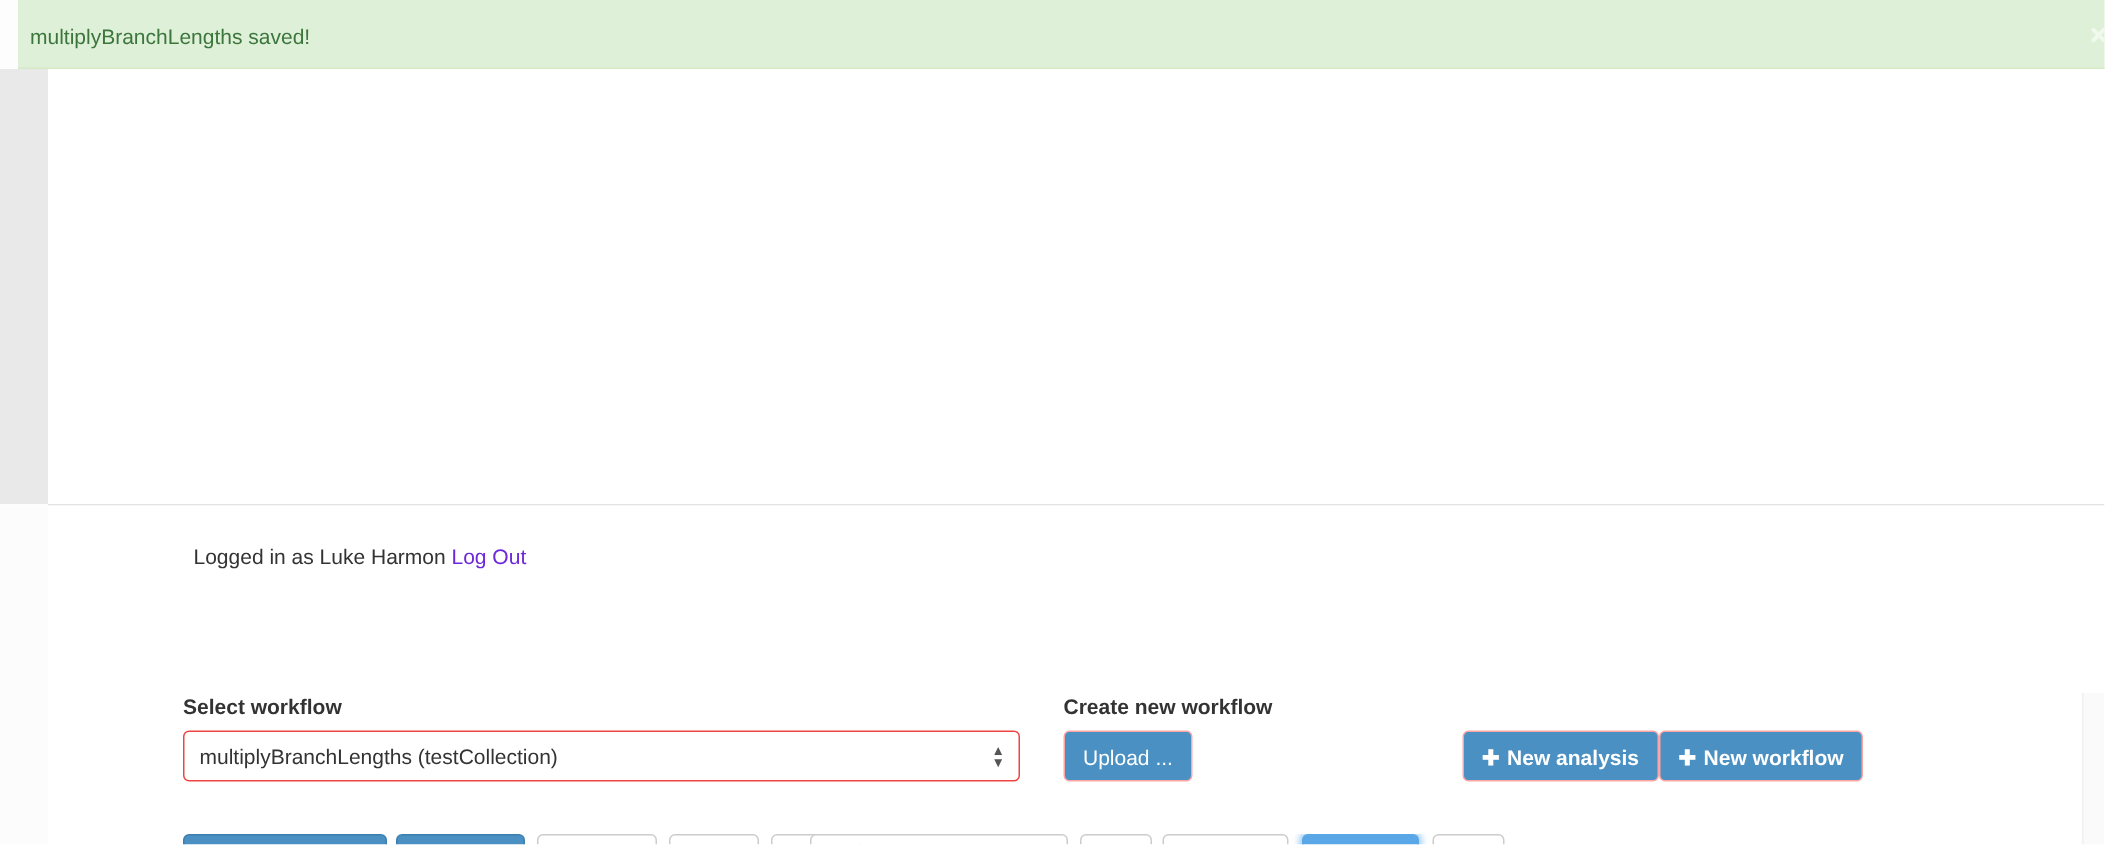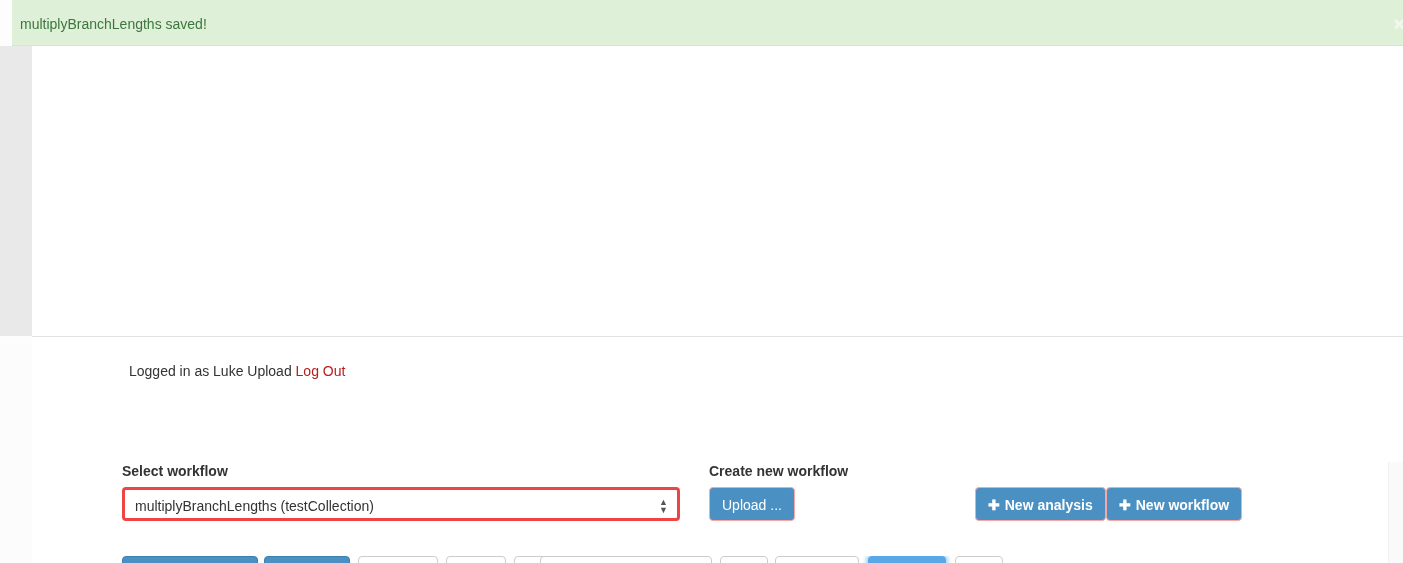--- a/index.html
+++ b/index.html
@@ -130,21 +130,21 @@
   .logged-in-row {
     position: absolute;
     left: 129px;
     top: 25px;
     font-size: 14px;
     line-height: 18px;
     color: #333333;
     white-space: nowrap;
   }
   .logged-in-row a {
-    color: #b91c1c;
+    color: #6d28d9;
     text-decoration: none;
     cursor: pointer;
   }
 
   
   .tabs {
     position: absolute;
     left: 122px;
     top: 66px;
     width: 1148px;
@@ -185,21 +185,21 @@
     white-space: nowrap;
   }
   #label-select-analysis { left: 122px; top: 125px; }
   #label-create-analysis { left: 709px; top: 125px; }
   .select-box {
     position: absolute;
     left: 122px;
     top: 150px;
     width: 558px;
     height: 34px;
-    border: 3px solid #ef4444;
+    border: 1px solid #ef4444;
     border-radius: 4px;
     background: #ffffff;
     font-size: 14px;
     color: #333333;
     line-height: 32px;
     padding-left: 10px;
     cursor: pointer;
     white-space: nowrap;
     overflow: hidden;
   }
@@ -327,21 +327,21 @@
     <svg class="chevron-down" width="15" height="10" viewBox="0 0 15 10" aria-hidden="true">
       <path d="M1.2 1.4 L7.5 7.6 L13.8 1.4 L12.1 0.2 L7.5 4.6 L2.9 0.2 Z" fill="#333333"></path>
     </svg>
   </div>
 
   <div class="lower-panel">
 
     <div class="lower-gutter"></div>
 
     <div class="logged-in-row">
-      <span>Logged in as Luke Upload</span>
+      <span>Logged in as Luke Harmon</span>
       <a href="#">Log Out</a>
     </div>
 
 
     <div class="field-label" id="label-select-analysis">Select workflow</div>
 
     <div class="select-box">
       <span>multiplyBranchLengths (testCollection)</span>
       <span class="select-stepper">
         <span>▲</span>

